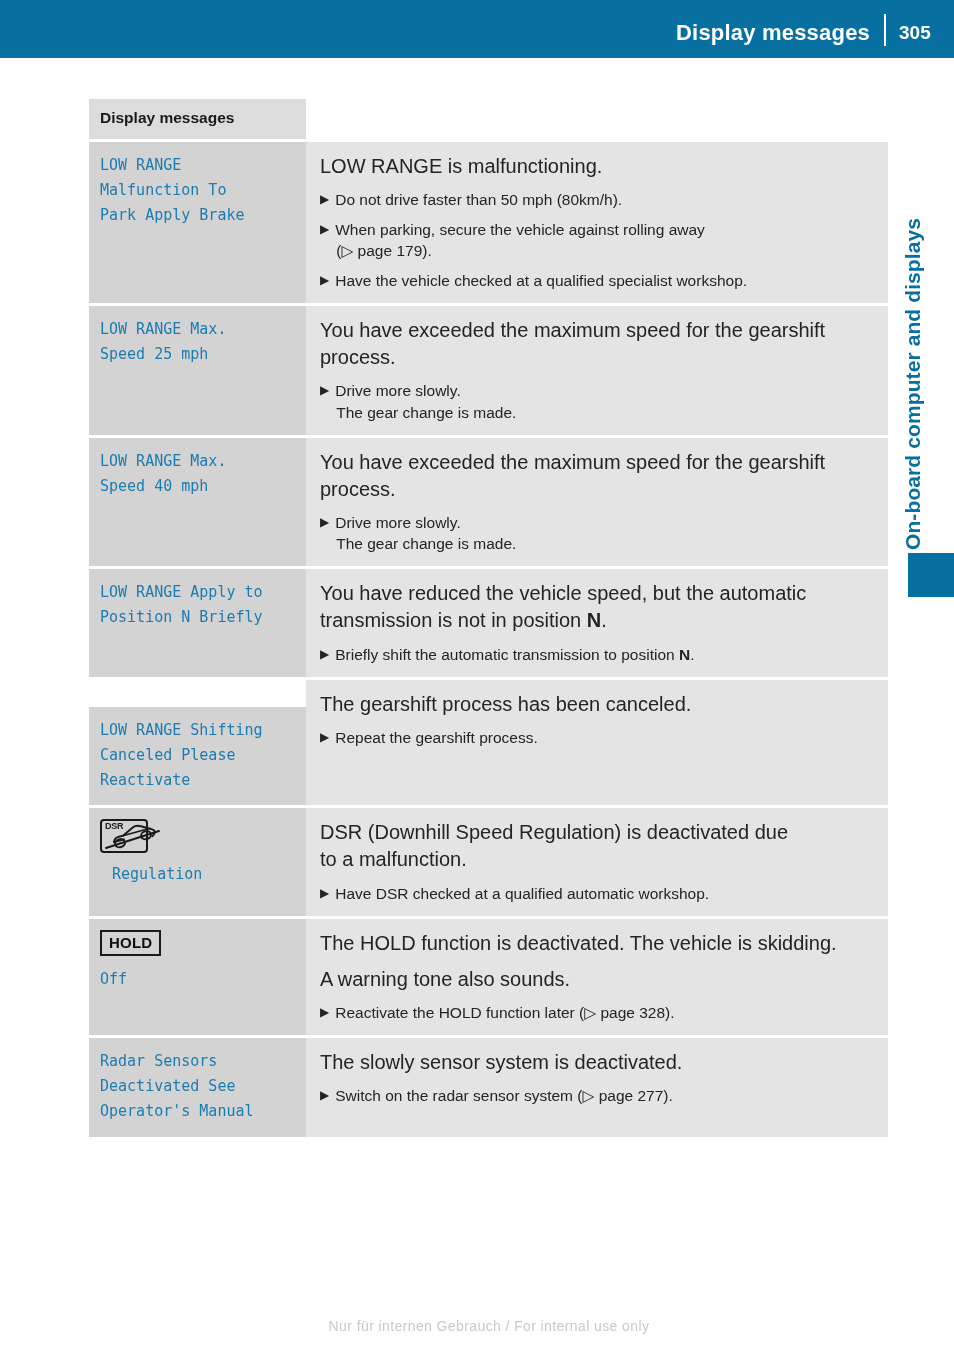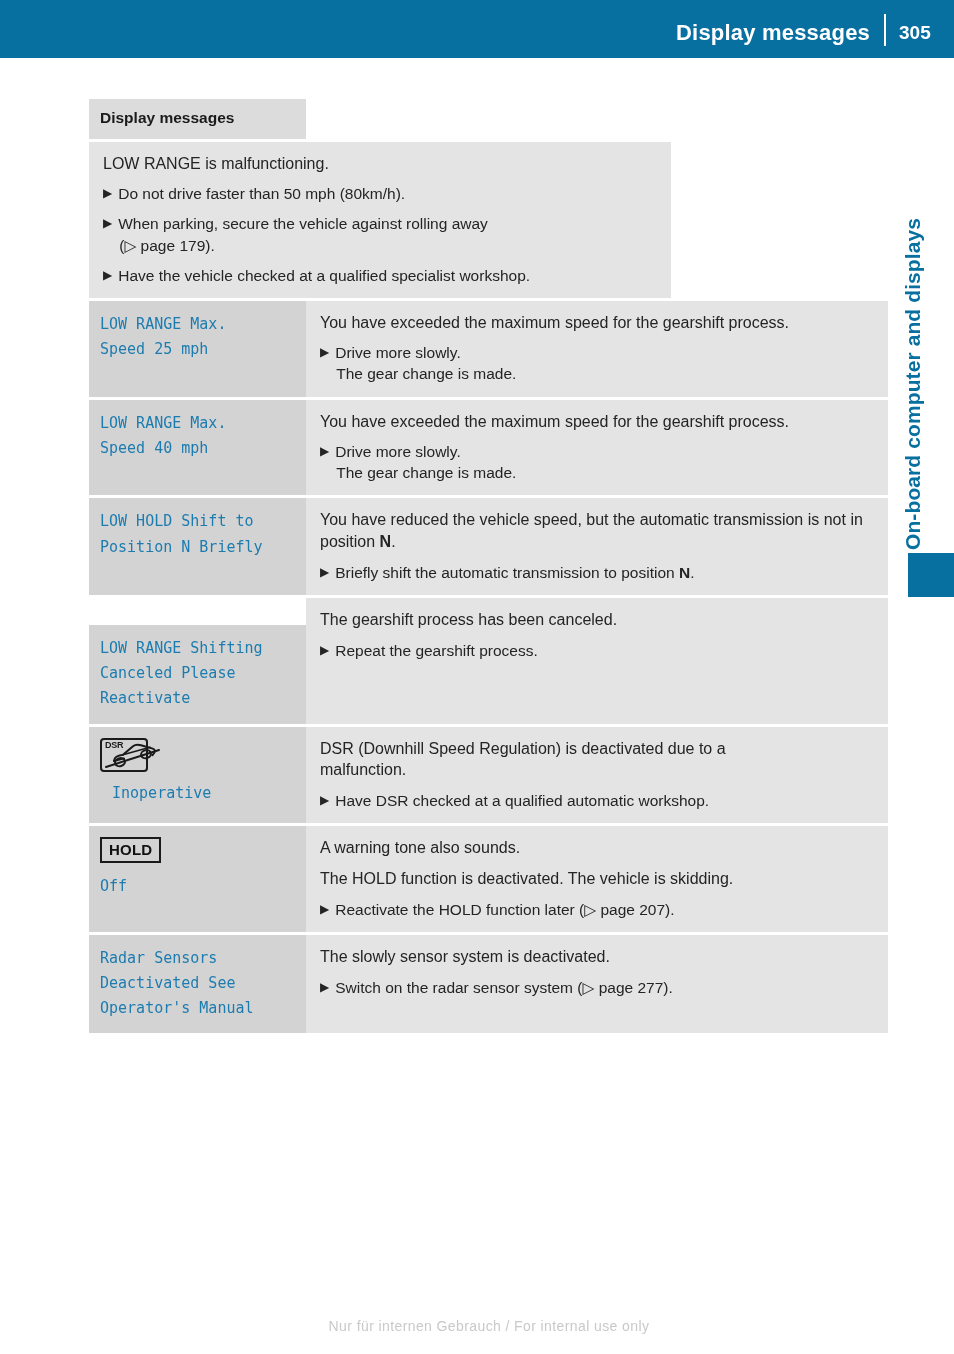--- a/index.html
+++ b/index.html
@@ -133,21 +133,21 @@
     font-size: 15px;
     color: #1c7cb0;
     line-height: 1.68;
     white-space: pre-line;
     letter-spacing: 0px;
   }
   .msg-text.indented { padding-left: 12px; }
 
   
   .sol-line {
-    font-size: 16px;
+    font-size: 20px;
     color: #242424;
     line-height: 1.36;
     margin-bottom: 9px;
   }
   .sol-line:last-child { margin-bottom: 0; }
   .sol-bullet {
     display: flex;
     align-items: flex-start;
     font-size: 15.5px;
     color: #242424;
@@ -229,20 +229,25 @@
 
 <div id="messages-table">
 
   <div class="table-row" id="header-row">
     <div class="cell-message">
       <div class="col-head">Display messages</div>
     </div>
   </div>
 
   <div class="table-row">
+    <div class="cell-message" style="min-height:140px;">
+      <div class="msg-text">LOW RANGE
+Malfunction To
+Park Apply Brake</div>
+    </div>
     <div class="cell-solution">
       <div class="sol-line">LOW RANGE is malfunctioning.</div>
       <div class="sol-bullet">
         <span class="bullet-arrow">▶</span>
         <span class="bullet-body">Do not drive faster than 50 mph (80km/h).</span>
       </div>
       <div class="sol-bullet">
         <span class="bullet-arrow">▶</span>
         <span class="bullet-body">
           <span>When parking, secure the vehicle against rolling away</span>
@@ -285,21 +290,21 @@
         <span class="bullet-body">
           <span>Drive more slowly.</span>
           <span class="sub-line">The gear change is made.</span>
         </span>
       </div>
     </div>
   </div>
 
   <div class="table-row">
     <div class="cell-message" style="min-height:96px;">
-      <div class="msg-text">LOW HOLD Shift to
+      <div class="msg-text">LOW RANGE Apply to
 Position N Briefly</div>
     </div>
     <div class="cell-solution">
       <div class="sol-line">
         <span>You have reduced the vehicle speed, but the automatic transmission is not in position </span><span class="bold-n">N</span><span>.</span>
       </div>
       <div class="sol-bullet">
         <span class="bullet-arrow">▶</span>
         <span class="bullet-body"><span>Briefly shift the automatic transmission to position </span><span class="bold-n">N</span><span>.</span></span>
       </div>
@@ -327,44 +332,44 @@
         <span class="dsr-label">DSR</span>
         <svg width="62" height="30" viewBox="0 0 62 30">
           <path d="M4 27 L57 10" stroke="#1a1a1a" stroke-width="2" fill="none" stroke-linecap="round"></path>
           <path d="M12 21 C12 17.5 16 15.5 21 14.8 L31 6.2 C33 4.6 36 4.4 39 5.2 L50 8.4 C52.5 9.2 53.5 10.6 52.6 12.2 L50.5 15.2" stroke="#1a1a1a" stroke-width="2" fill="none" stroke-linejoin="round" stroke-linecap="round"></path>
           <path d="M12 21 L22 18.4" stroke="#1a1a1a" stroke-width="2" fill="none" stroke-linecap="round"></path>
           <path d="M21 14.8 L48 7.2" stroke="#1a1a1a" stroke-width="1.6" fill="none" stroke-linecap="round"></path>
           <ellipse cx="18" cy="22.2" rx="5" ry="4" stroke="#1a1a1a" stroke-width="2" fill="none" transform="rotate(-17 18 22.2)"></ellipse>
           <ellipse cx="44" cy="14.2" rx="5" ry="4" stroke="#1a1a1a" stroke-width="2" fill="none" transform="rotate(-17 44 14.2)"></ellipse>
         </svg>
       </div>
-      <div class="msg-text indented">Inoperative</div>
+      <div class="msg-text indented">Regulation</div>
     </div>
     <div class="cell-solution">
       <div class="sol-line" style="max-width:470px;">DSR (Downhill Speed Regulation) is deactivated due to a malfunction.</div>
       <div class="sol-bullet">
         <span class="bullet-arrow">▶</span>
         <span class="bullet-body">Have DSR checked at a qualified automatic workshop.</span>
       </div>
     </div>
   </div>
 
   <div class="table-row">
     <div class="cell-message" style="min-height:86px;">
       <div>
         <span class="symbol-hold">HOLD</span>
       </div>
       <div class="msg-text">Off</div>
     </div>
     <div class="cell-solution">
+      <div class="sol-line">The HOLD function is deactivated. The vehicle is skidding.</div>
       <div class="sol-line">A warning tone also sounds.</div>
-      <div class="sol-line">The HOLD function is deactivated. The vehicle is skidding.</div>
-      <div class="sol-bullet">
-        <span class="bullet-arrow">▶</span>
-        <span class="bullet-body">Reactivate the HOLD function later (▷ page 207).</span>
+      <div class="sol-bullet">
+        <span class="bullet-arrow">▶</span>
+        <span class="bullet-body">Reactivate the HOLD function later (▷ page 328).</span>
       </div>
     </div>
   </div>
 
   <div class="table-row">
     <div class="cell-message" style="min-height:86px;">
       <div class="msg-text">Radar Sensors
 Deactivated See
 Operator's Manual</div>
     </div>

